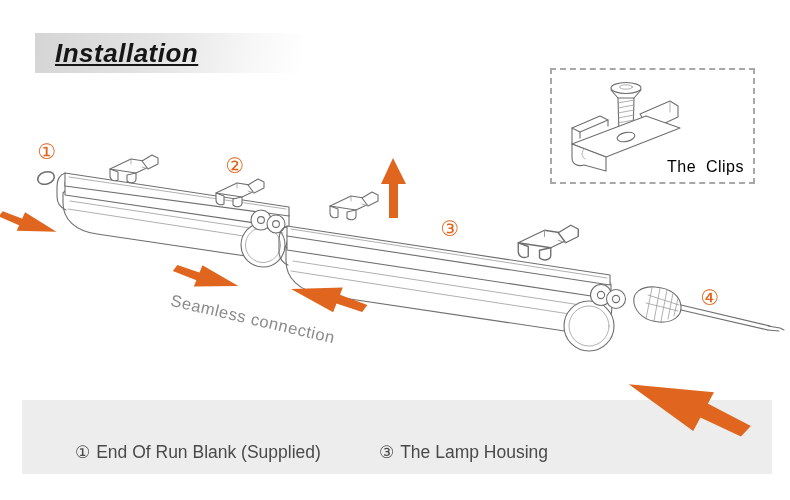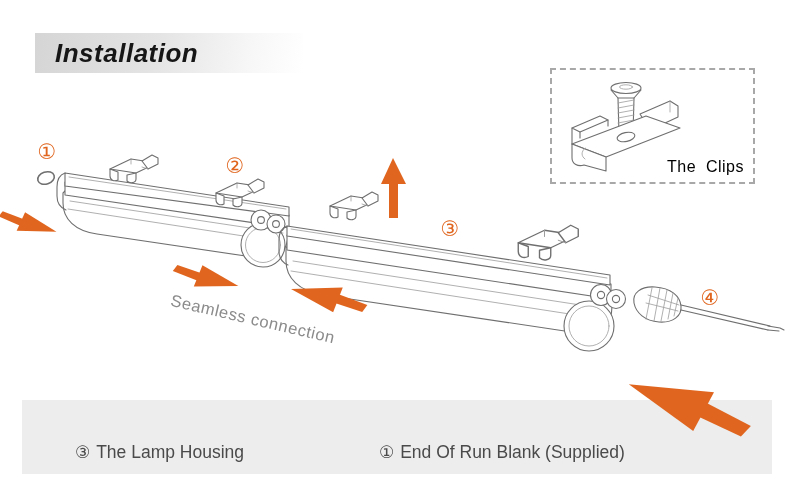--- a/index.html
+++ b/index.html
@@ -3,21 +3,21 @@
 <meta charset="utf-8">
 <style>
   html,body{margin:0;padding:0;background:#fff;}
   .stage{position:relative;width:790px;height:500px;overflow:hidden;background:#fff;
          font-family:"Liberation Sans",sans-serif;}
 
   
   .title-bar{position:absolute;left:35px;top:33px;width:268px;height:40px;z-index:4;
     background:linear-gradient(100deg,#d5d5d5 0%,#e4e4e4 45%,#f7f7f7 80%,#ffffff 100%);}
   .title-bar span{display:inline-block;margin-left:20px;line-height:40px;
-    font-size:26px;font-weight:bold;font-style:italic;color:#161616;letter-spacing:.5px;}
+    font-size:26px;font-weight:bold;font-style:italic;color:#161616;letter-spacing:.5px;text-decoration:underline;}
 
   
   .inset{position:absolute;left:550px;top:68px;width:205px;height:116px;z-index:2;
     border:2px dashed #a8a8a8;box-sizing:border-box;background:#fff;}
   .inset svg{position:absolute;left:0;top:0;}
   .inset-label{position:absolute;right:9px;bottom:6px;font-size:16px;color:#000000;
     white-space:pre;letter-spacing:.5px;}
 
   
   .legend{position:absolute;left:22px;top:400px;width:750px;height:74px;z-index:1;
@@ -47,29 +47,29 @@
 
 <div class="stage">
 
   <div class="title-bar">
     <span>Installation</span>
   </div>
 
   <div class="legend">
     <div class="legend-col">
       <div class="legend-item">
-        <span class="lnum">③</span><span class="llab">The Lamp Housing</span>
+        <span class="lnum">①</span><span class="llab">End Of Run Blank (Supplied)</span>
       </div>
       <div class="legend-item">
         
       </div>
     </div>
     <div class="legend-col">
       <div class="legend-item">
-        <span class="lnum">①</span><span class="llab">End Of Run Blank (Supplied)</span>
+        <span class="lnum">③</span><span class="llab">The Lamp Housing</span>
       </div>
       <div class="legend-item">
         
       </div>
     </div>
   </div>
 
   <svg class="art" width="790" height="500" viewBox="0 0 790 500">
     <defs>
       <g id="clipg" class="ln">

